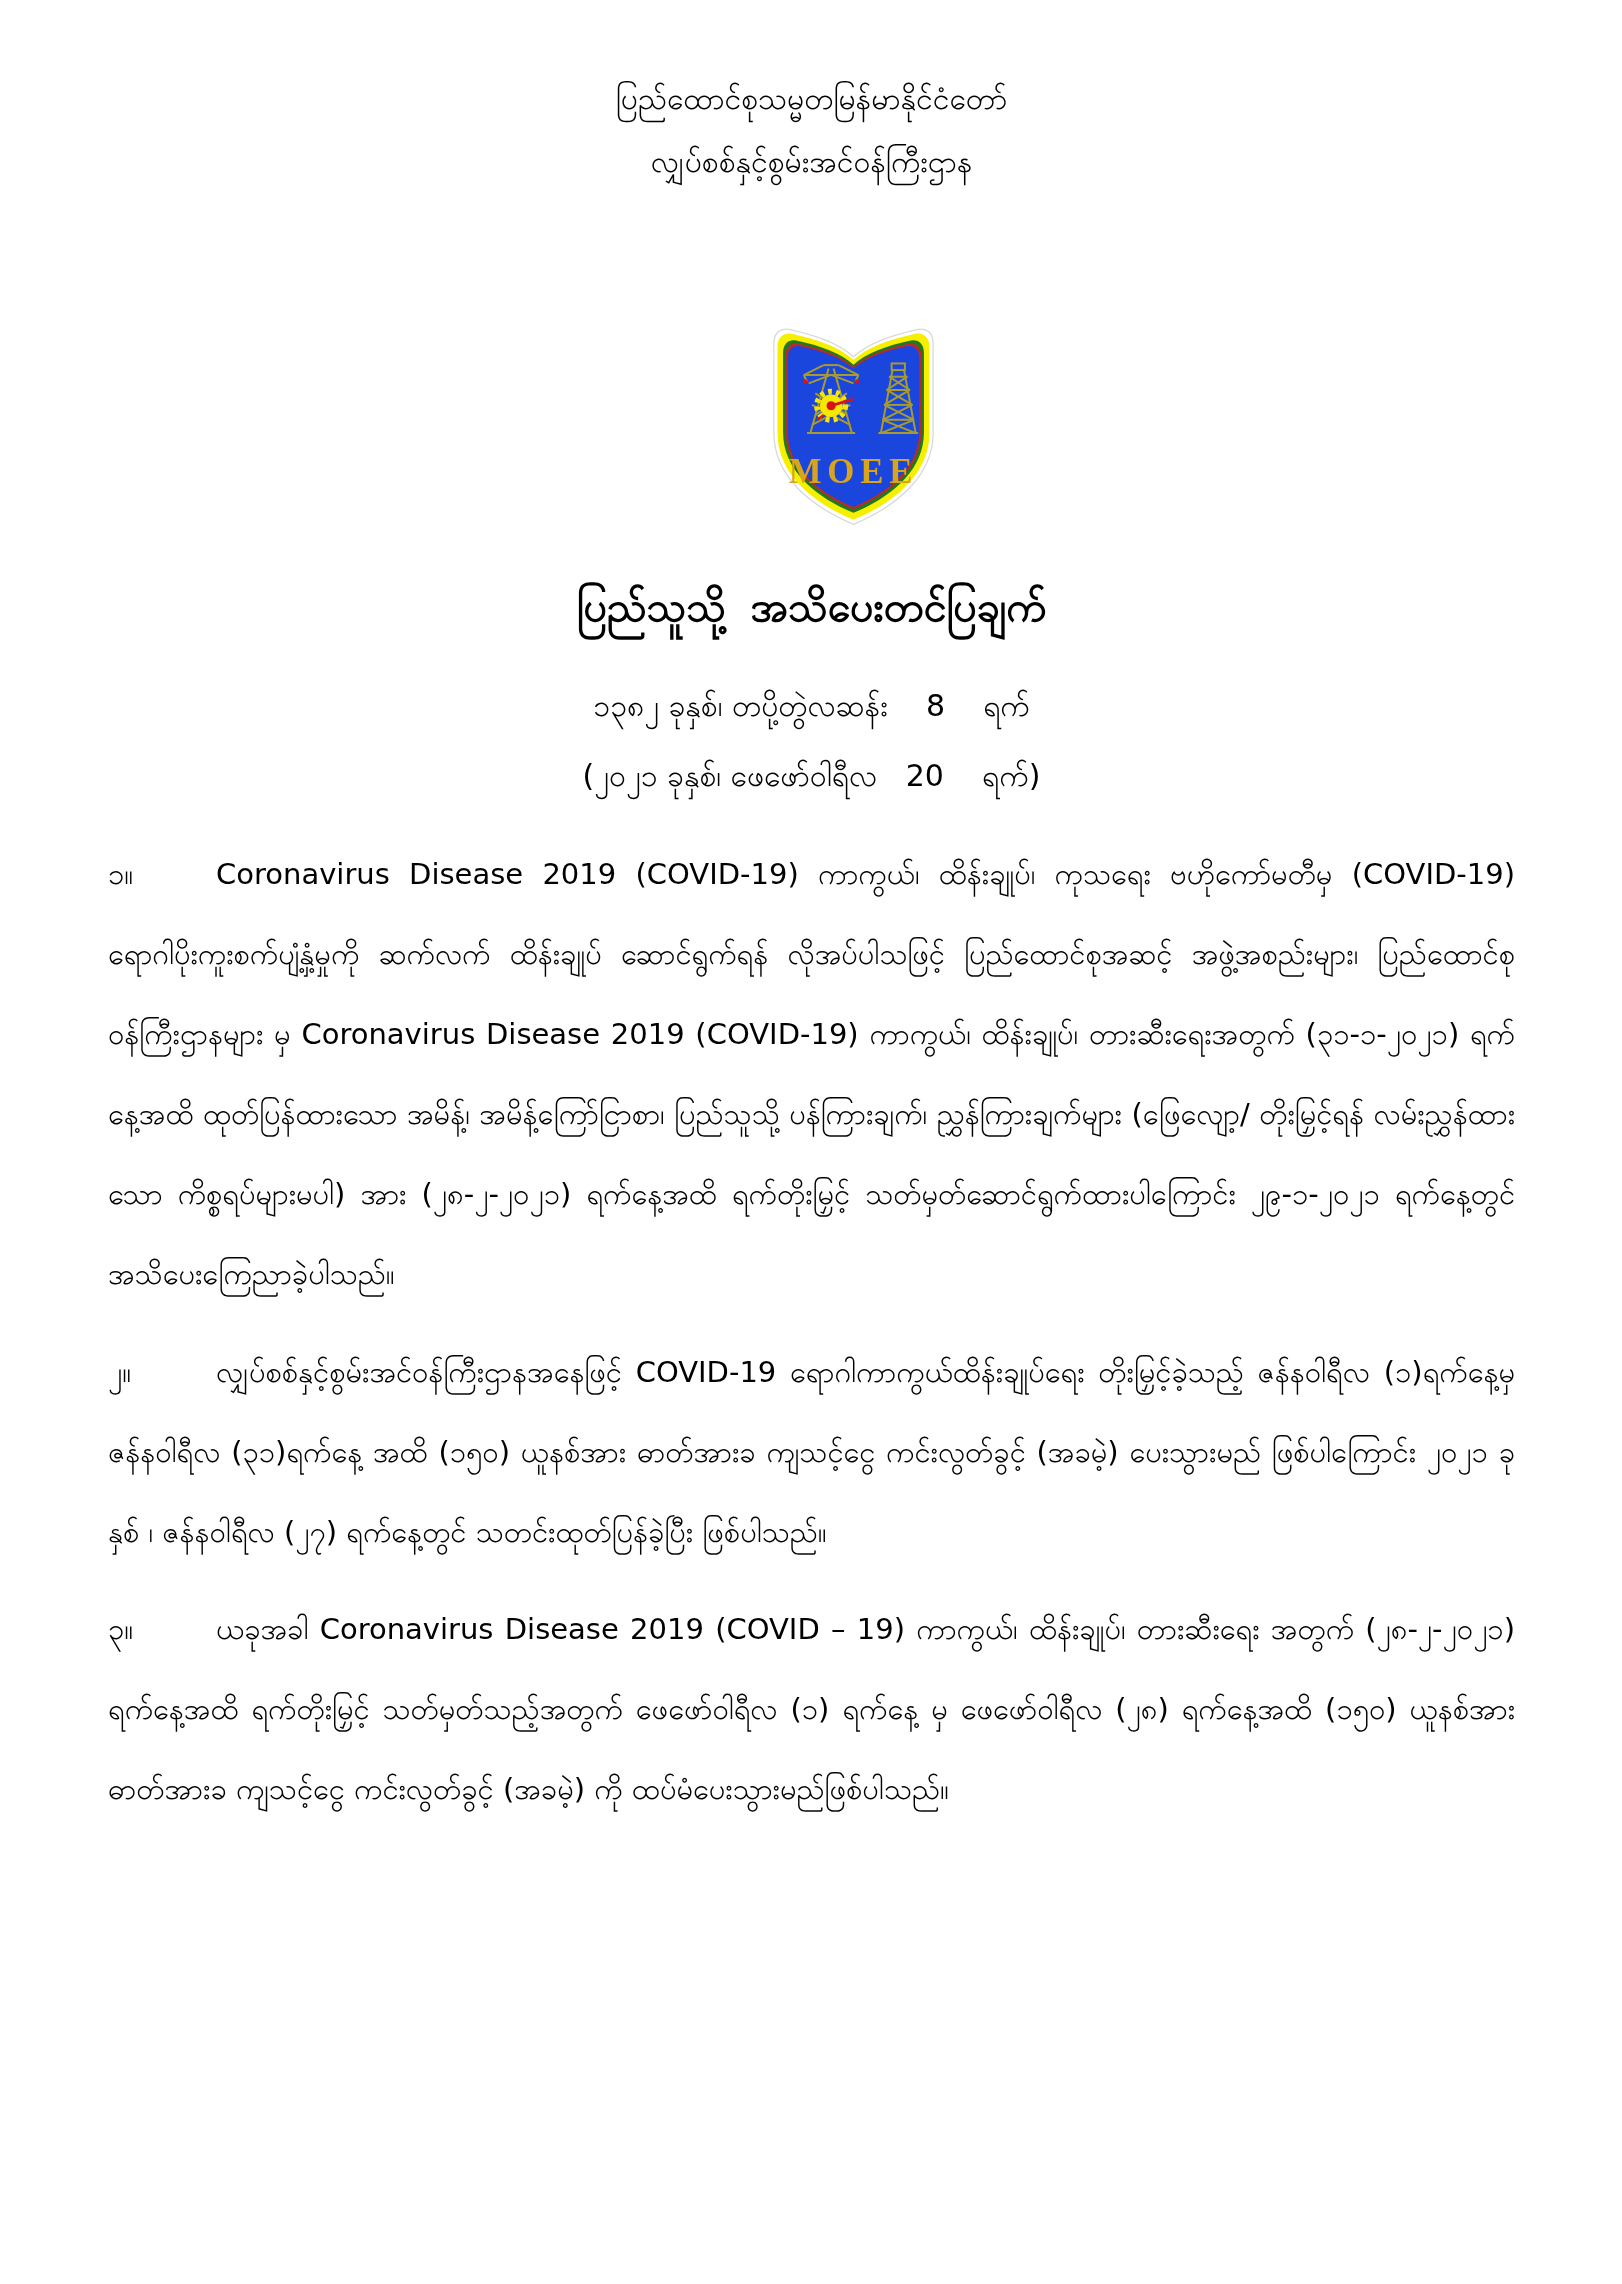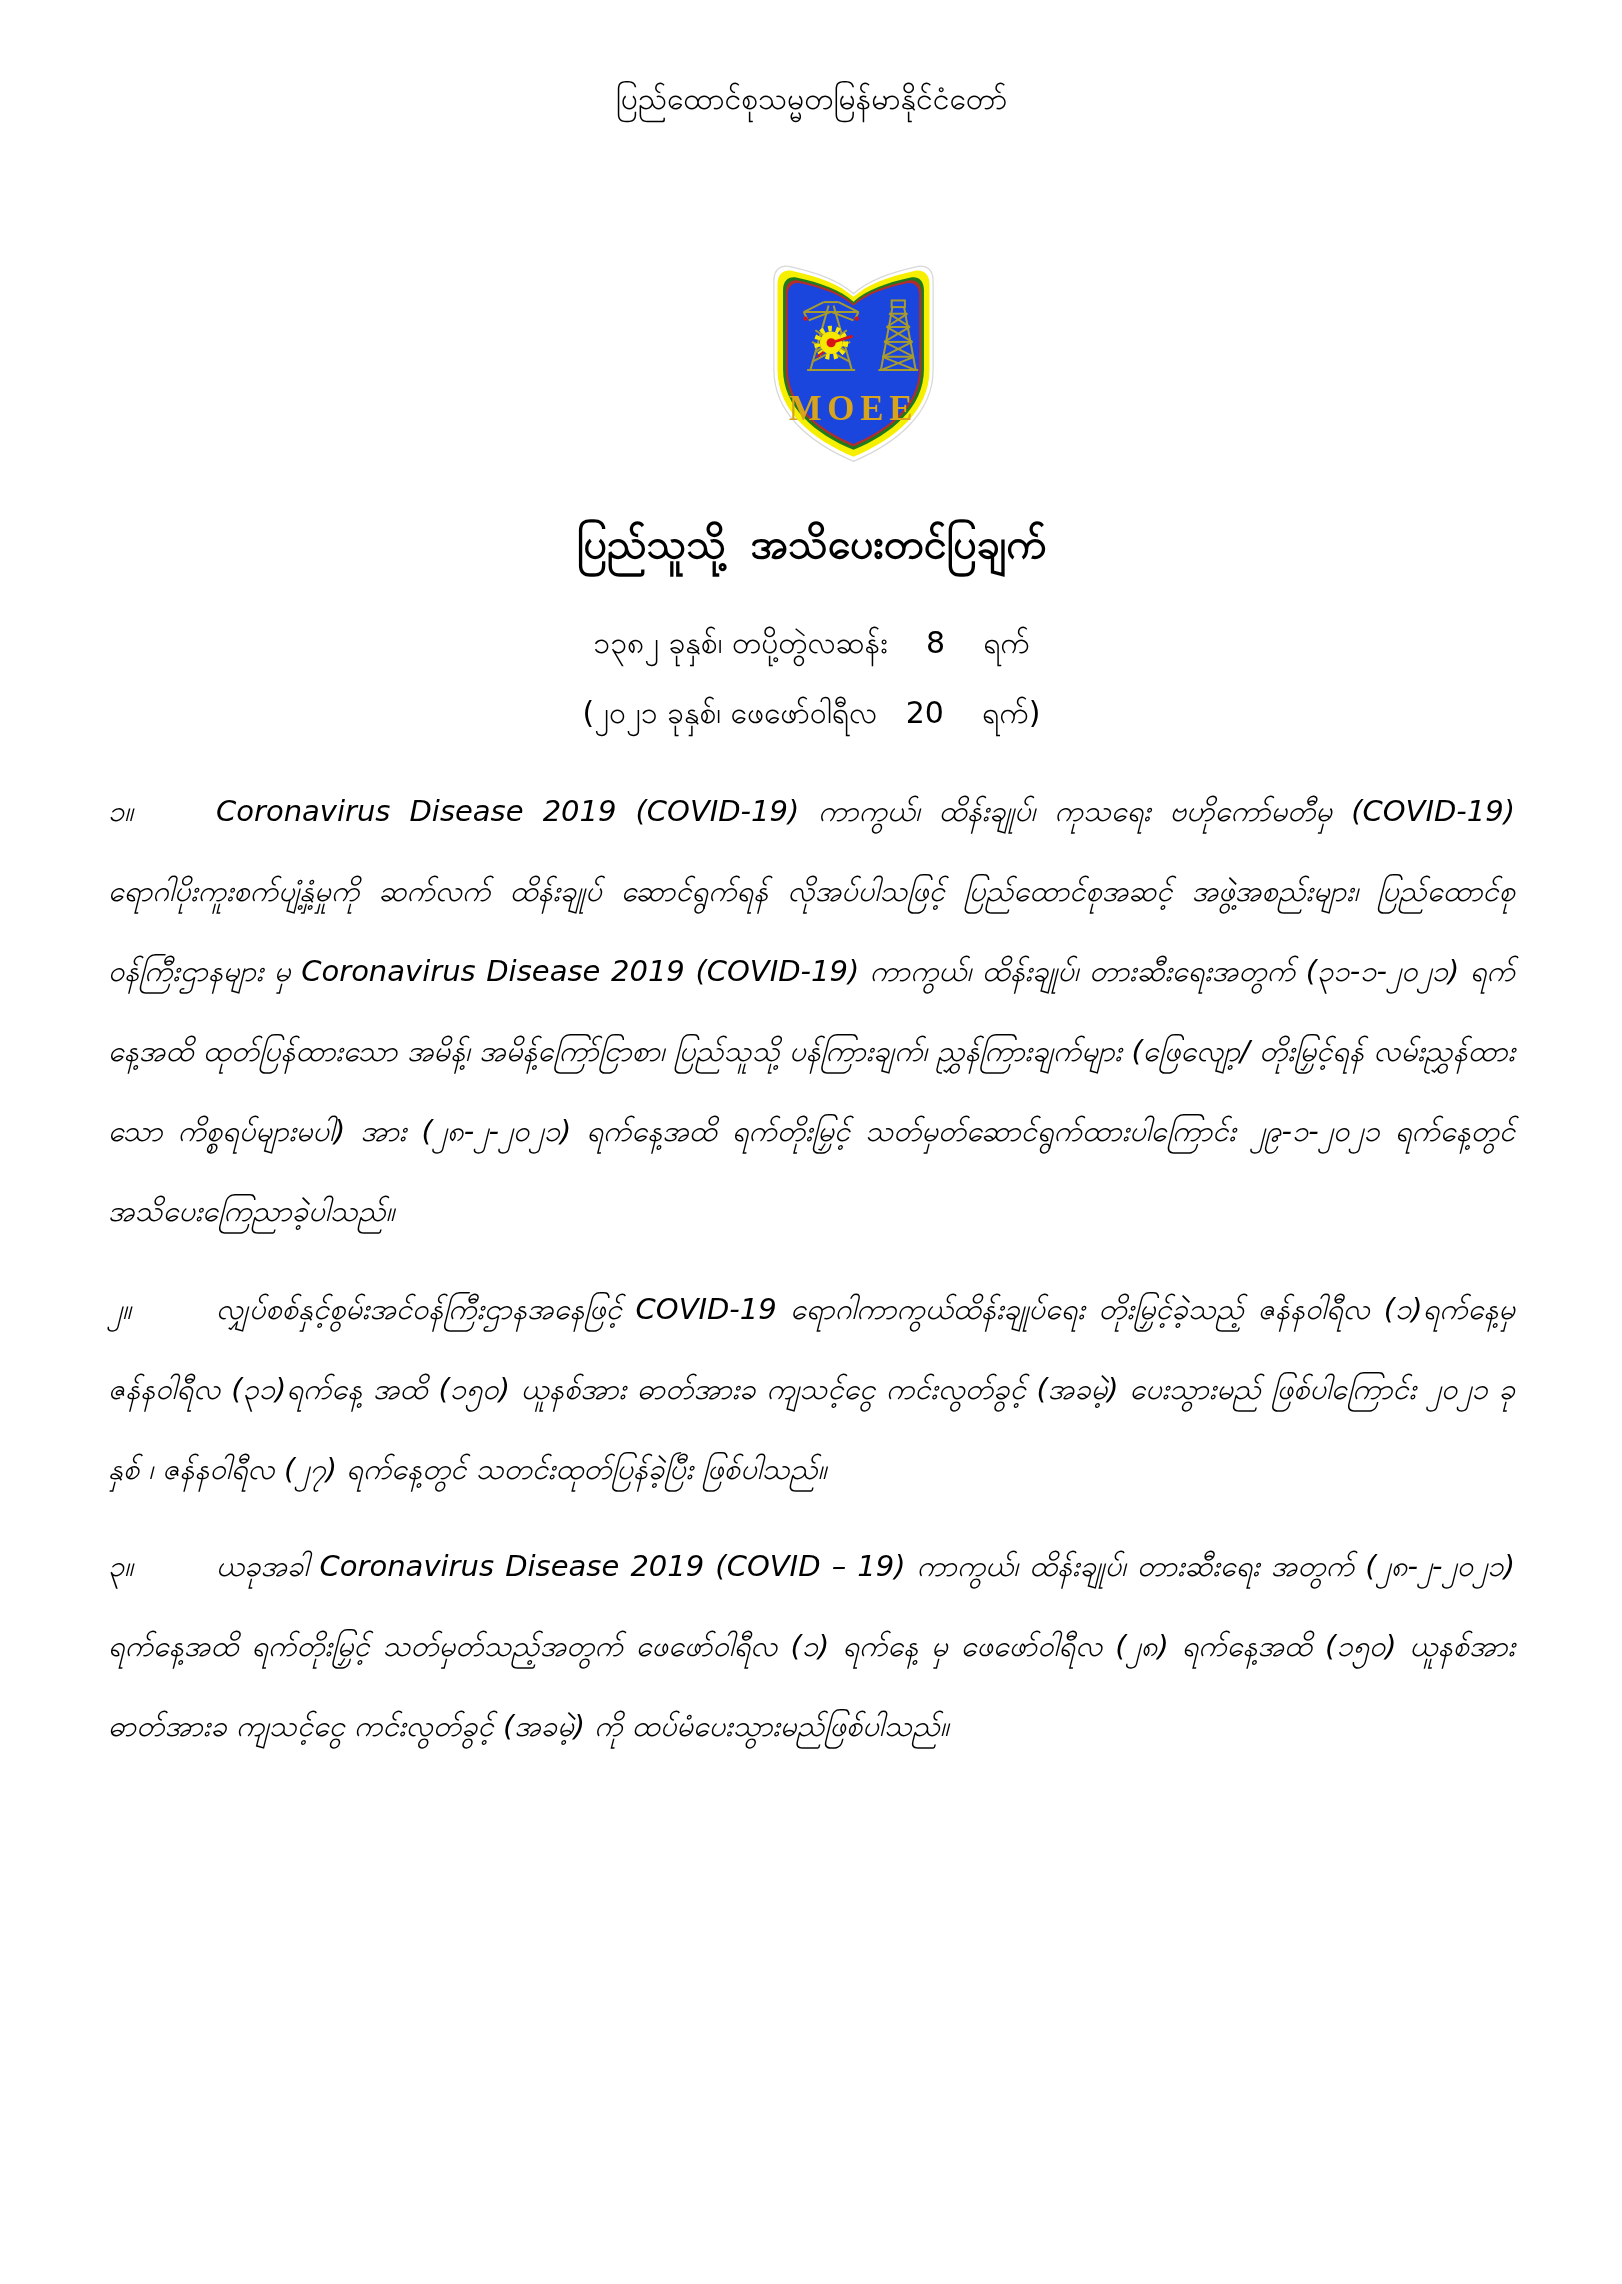--- a/index.html
+++ b/index.html
@@ -39,32 +39,32 @@
   .date-1 { margin-top: 46px; }
   .date-2 { margin-top: 28px; }
 
   .body-text {
     margin-top: 37px;
     padding: 0 108px;
     font-size: 29px;
     line-height: 80px;
     text-align: justify;
     text-justify: inter-word;
-    font-style: italic;
   }
   .para { margin: 0 0 17.7px 0; }
   .para-num { display: inline-block; width: 108px; }
 </style>
 </head>
 <body>
 
 <div class="page">
 
   <div class="header">
     <div class="header-line">ပြည်ထောင်စုသမ္မတမြန်မာနိုင်ငံတော်</div>
+    <div class="header-line">လျှပ်စစ်နှင့်စွမ်းအင်ဝန်ကြီးဌာန</div>
   </div>
 
   <div class="logo-row">
     <svg width="199" height="224" viewBox="0 0 240 270">
 
       <g>
         <path d="M24,44 C24,31 32,25 42,27 C78,35 102,44 120,60 C138,44 162,35 198,27 C208,25 216,31 216,44 L216,152 C216,204 172,240 120,262 C68,240 24,204 24,152 Z" fill="#ffffff" stroke="#d8d8d8" stroke-width="1.5"></path>
         <path d="M24,44 C24,31 32,25 42,27 C78,35 102,44 120,60 C138,44 162,35 198,27 C208,25 216,31 216,44 L216,152 C216,204 172,240 120,262 C68,240 24,204 24,152 Z" fill="#f6ef00" transform="translate(120,142) scale(0.955) translate(-120,-142)"></path>
         <path d="M24,44 C24,31 32,25 42,27 C78,35 102,44 120,60 C138,44 162,35 198,27 C208,25 216,31 216,44 L216,152 C216,204 172,240 120,262 C68,240 24,204 24,152 Z" fill="#1e7a1e" transform="translate(120,142) scale(0.885) translate(-120,-142)"></path>
         <path d="M24,44 C24,31 32,25 42,27 C78,35 102,44 120,60 C138,44 162,35 198,27 C208,25 216,31 216,44 L216,152 C216,204 172,240 120,262 C68,240 24,204 24,152 Z" fill="#b42c2c" transform="translate(120,142) scale(0.852) translate(-120,-142)"></path>

